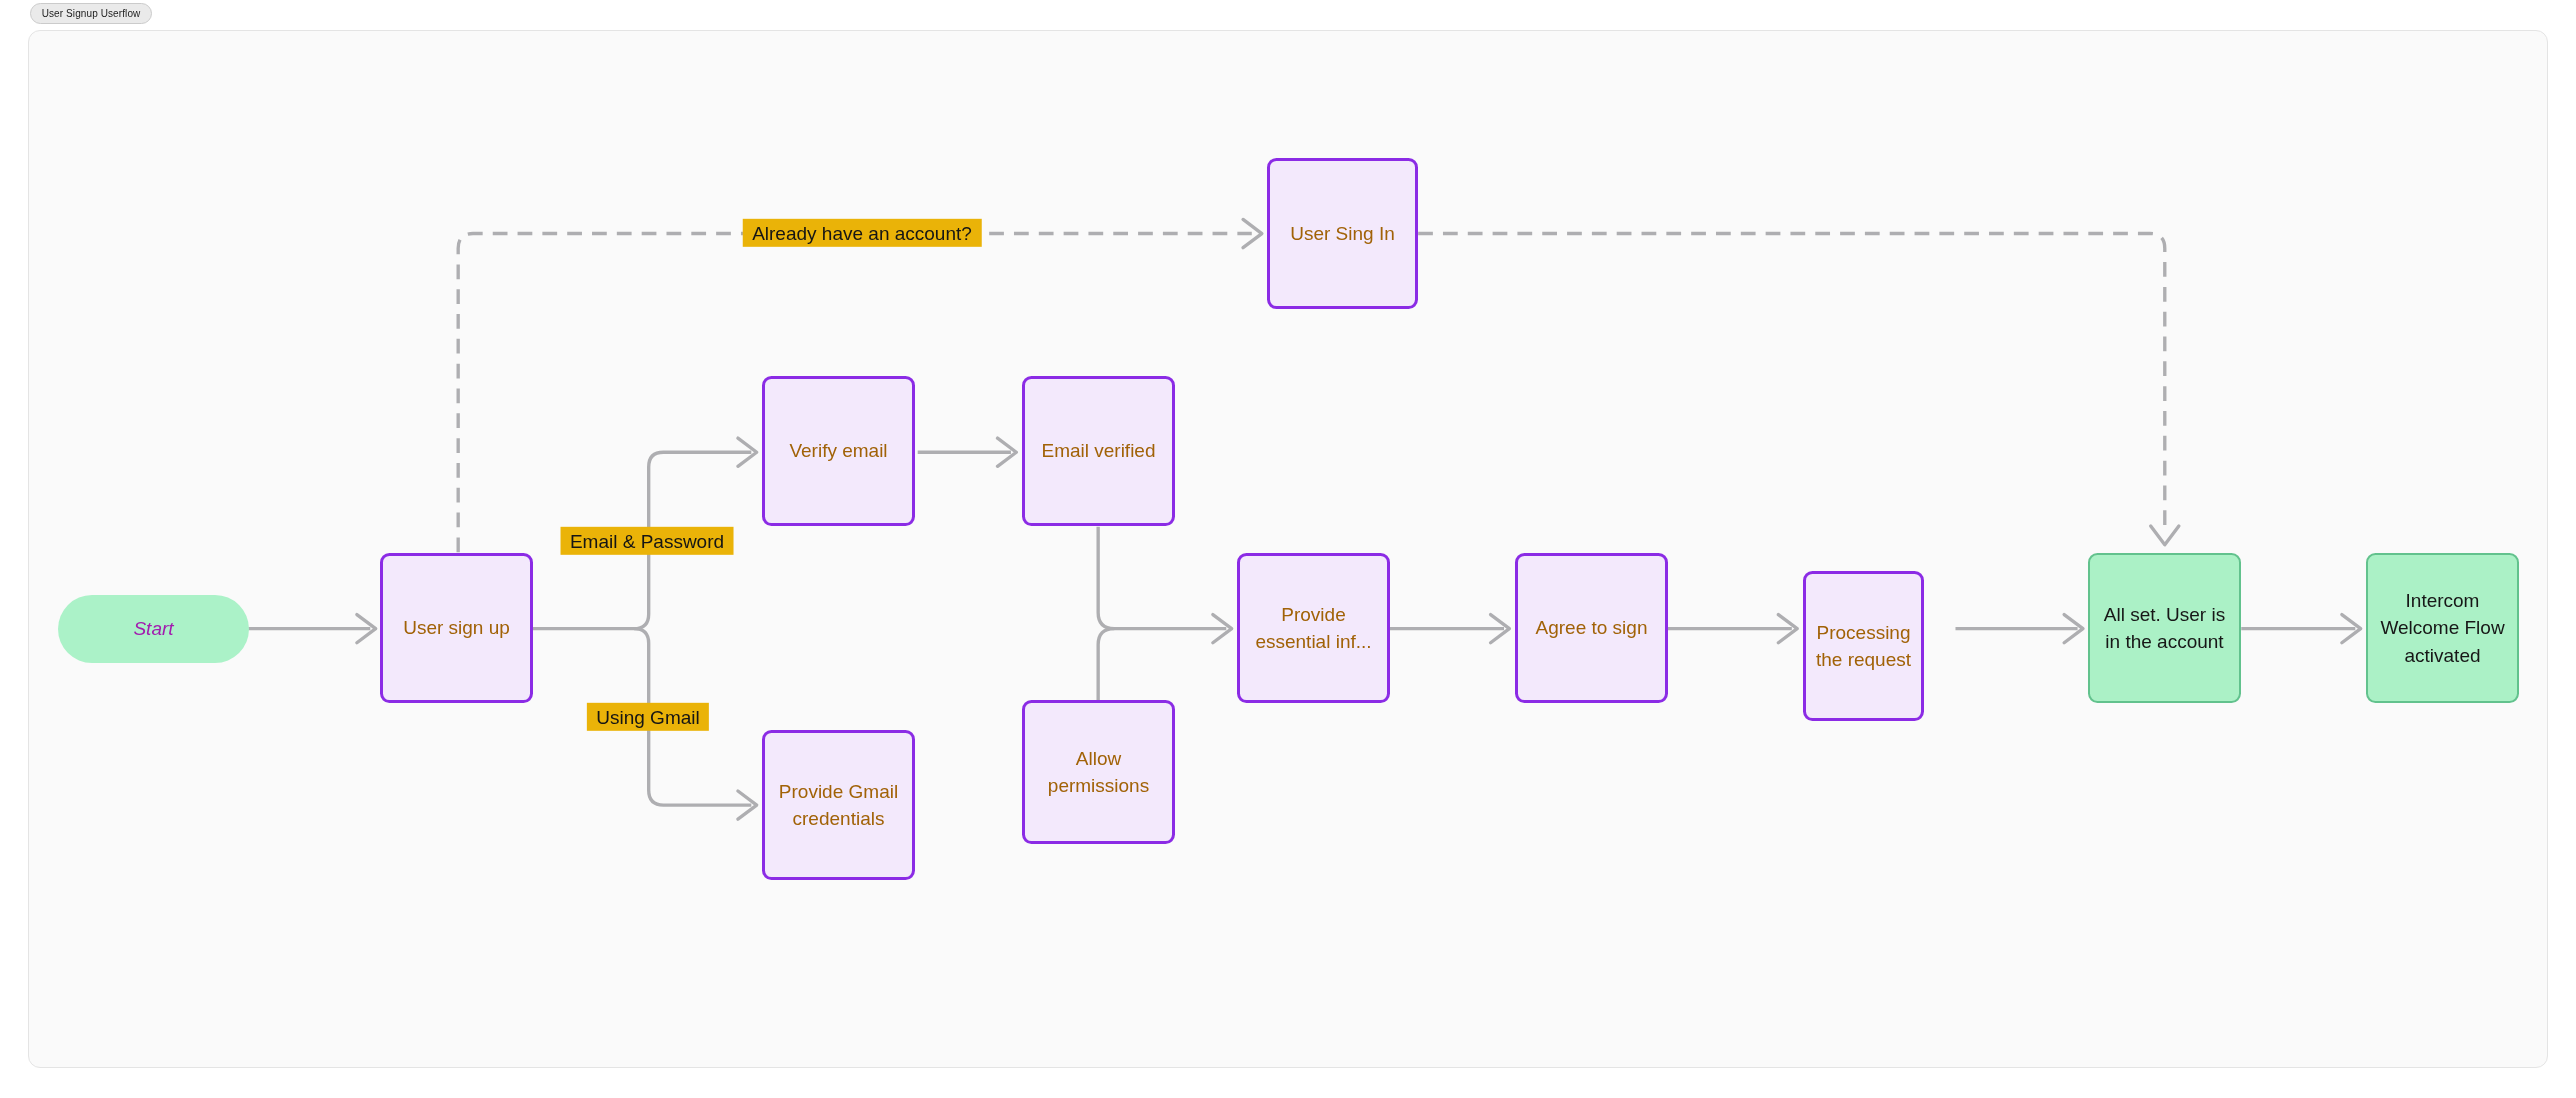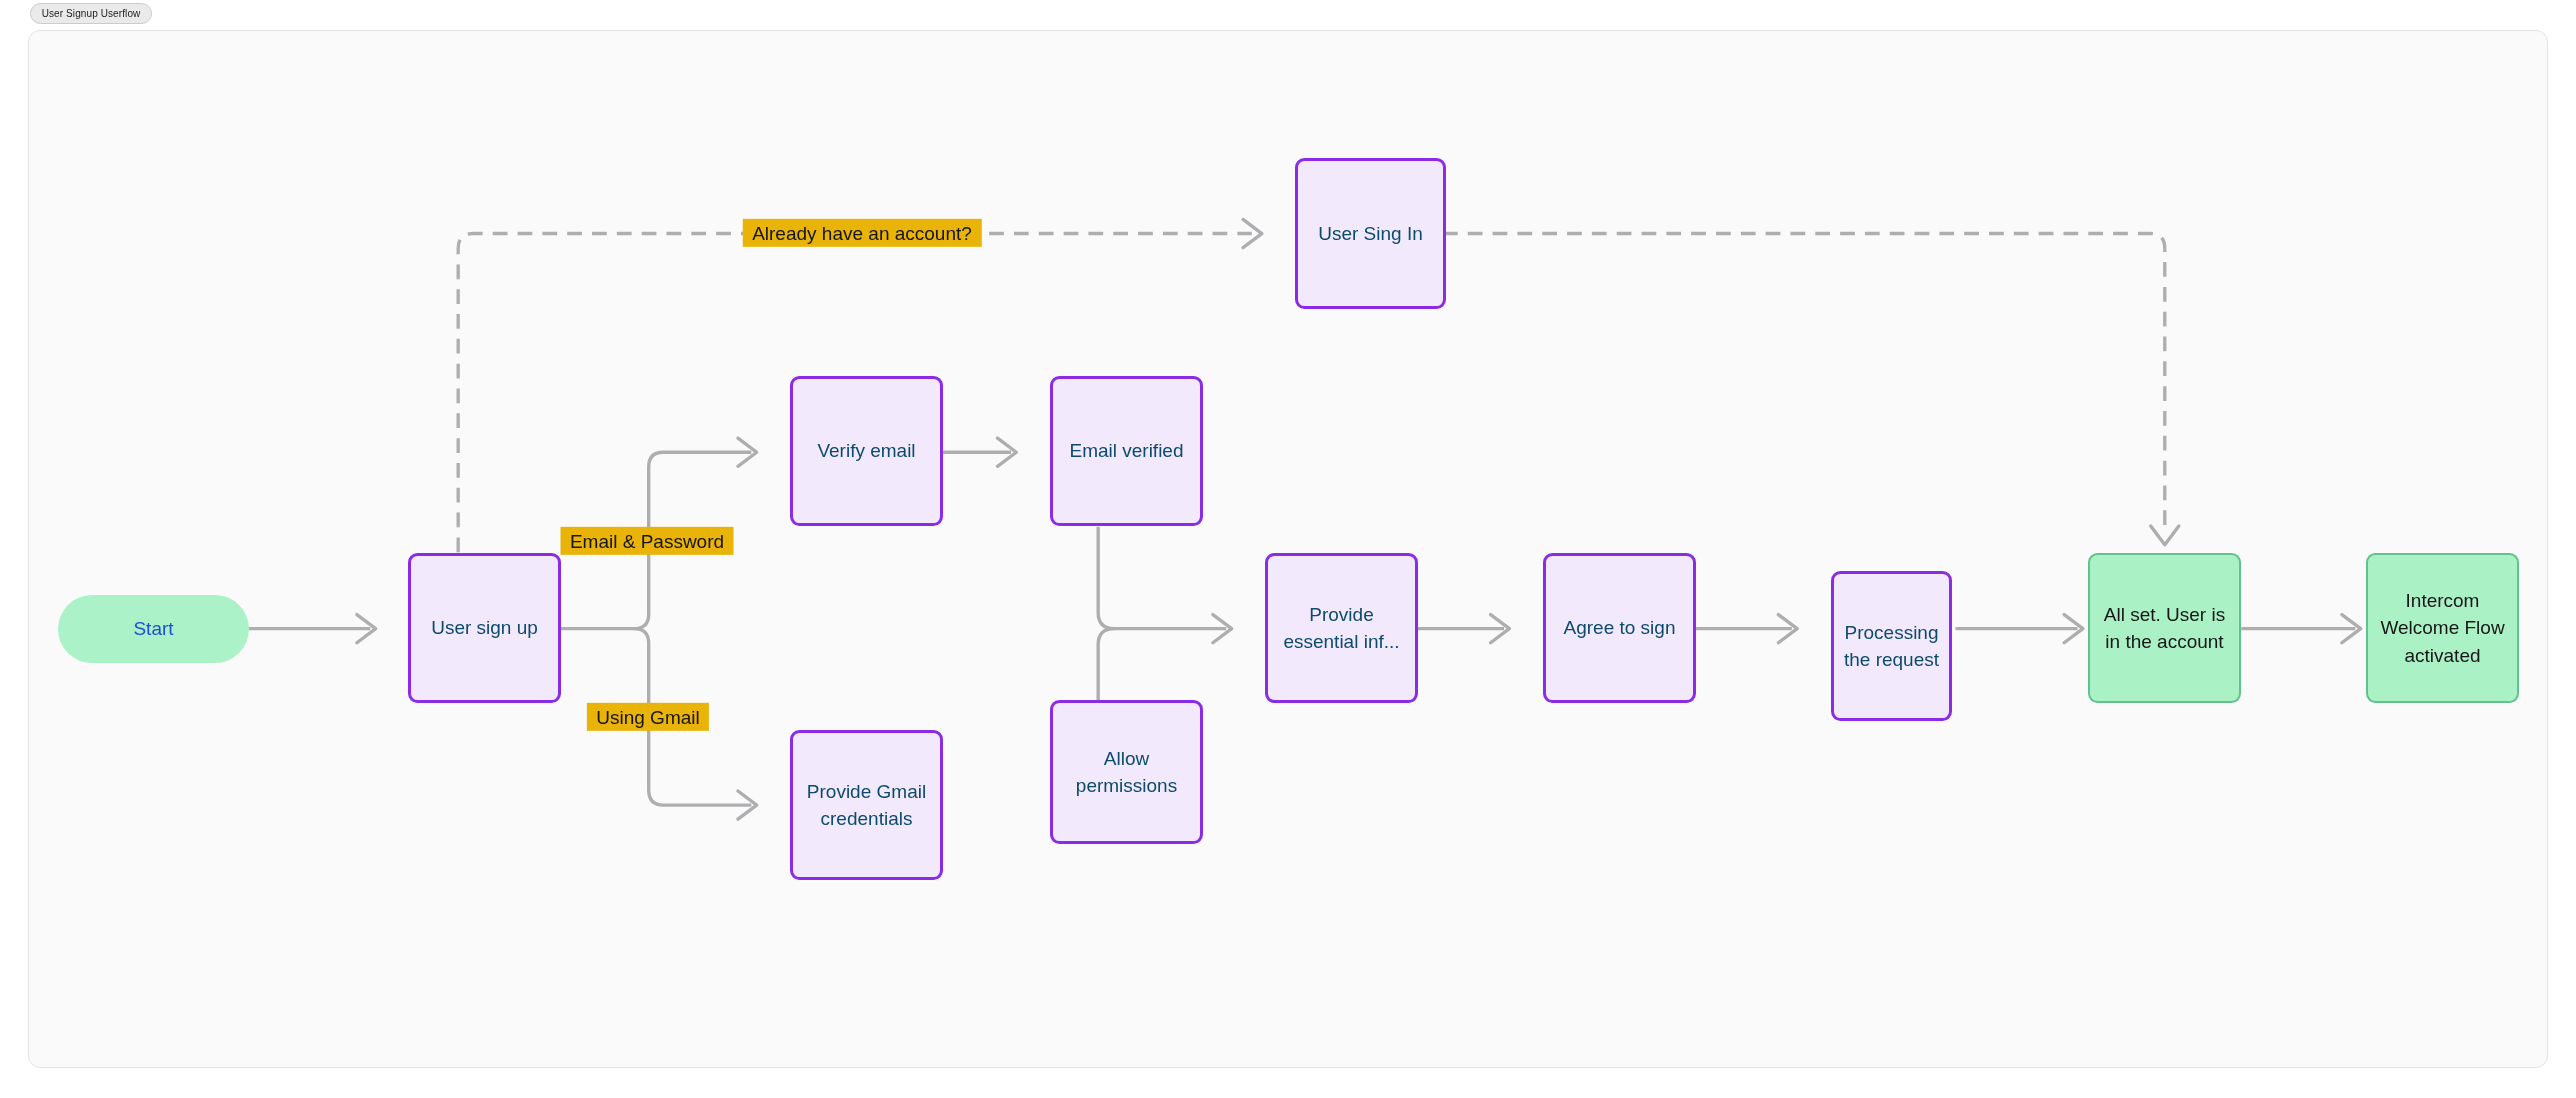--- a/index.html
+++ b/index.html
@@ -26,23 +26,23 @@
   .edge-label{
     position:absolute;z-index:2;transform:translate(-50%,-50%);
     background:#eab308;color:#151515;font-size:19px;line-height:23px;
     padding:2.7px 9.4px;white-space:nowrap;
   }
   .node{
     position:absolute;z-index:3;box-sizing:border-box;
     display:flex;align-items:center;justify-content:center;text-align:center;
     font-size:19px;line-height:27.5px;border-radius:9.4px;
   }
-  .node.purple{background:#f3e9fc;border:3.4px solid #8b2be5;color:#0c4a6e;padding:6.7px 8px;margin-left:28px;}
+  .node.purple{background:#f3e9fc;border:3.4px solid #8b2be5;color:#a16207;padding:6.7px 8px;}
   .node.green{background:#abf1c6;border:2px solid #62c28d;color:#171717;padding:6.7px 8px;}
-  .node.pill{background:#abf2c8;border:none;border-radius:35px;color:#1d4ed8;}
+  .node.pill{background:#abf2c8;border:none;border-radius:35px;color:#a21caf;font-style:italic;}
 </style>
 </head>
 <body>
 
 <div class="board-tab">
   <span>User Signup Userflow</span>
 </div>
 
 <div class="canvas"></div>
 

